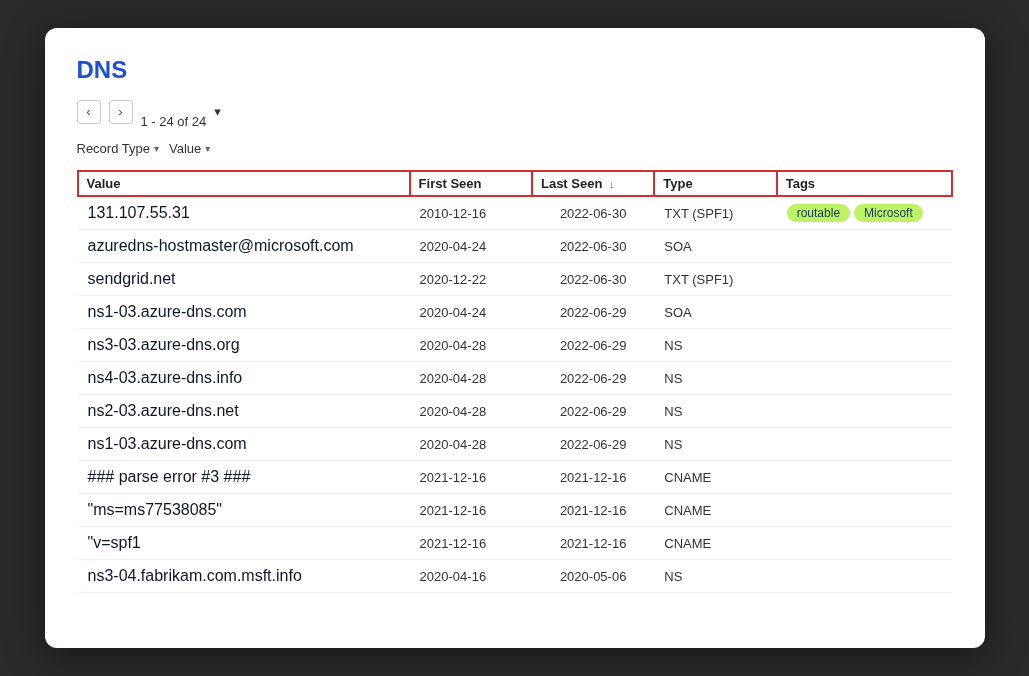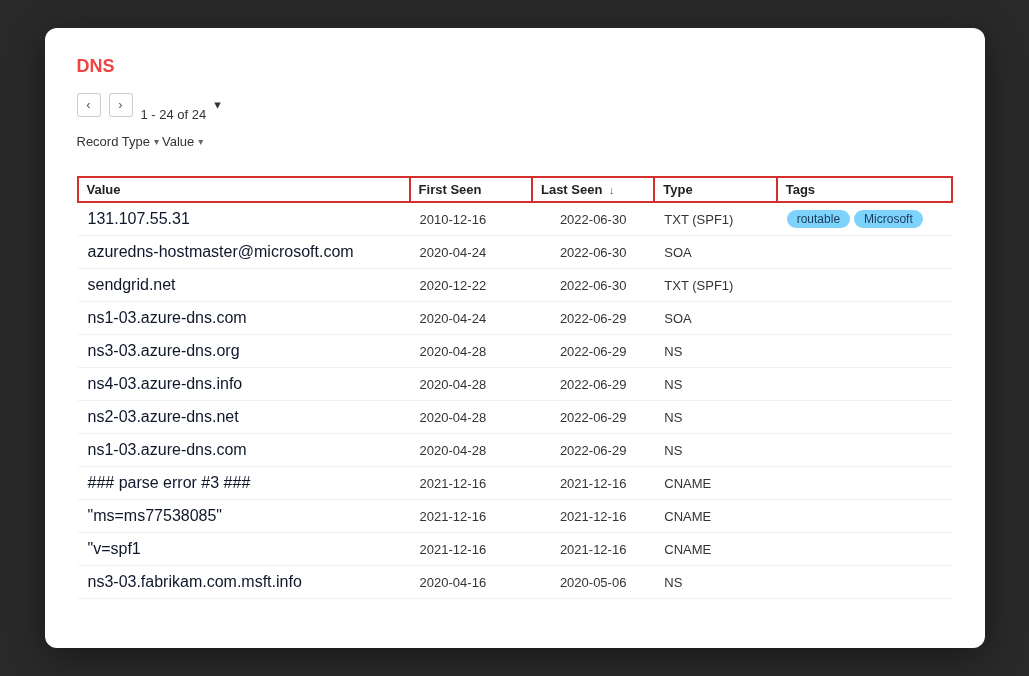--- a/index.html
+++ b/index.html
@@ -13,23 +13,23 @@
     }
     .window {
       background: #fff;
       border-radius: 12px;
       width: 940px;
       min-height: 620px;
       padding: 28px 32px 28px 32px;
       box-shadow: 0 8px 40px rgba(0,0,0,0.45);
     }
     .page-title {
-      font-size: 18px;
+      font-size: 24px;
       font-weight: 600;
-      color: #ef4444;
+      color: #1d4ed8;
       margin-bottom: 10px;
     }
     .pagination-row {
       display: flex;
       align-items: center;
       gap: 8px;
       margin-bottom: 12px;
     }
     .pag-btn {
       border: 1px solid #ccc;
@@ -53,22 +53,22 @@
       font-size: 13px;
       color: #333;
       display: flex;
       align-items: center;
       gap: 3px;
       cursor: pointer;
     }
     .filter-row {
       display: flex;
       align-items: center;
-      gap: 3px;
-      margin-bottom: 27px;
+      gap: 10px;
+      margin-bottom: 14px;
     }
     .filter-btn {
       display: flex;
       align-items: center;
       gap: 4px;
       font-size: 13px;
       color: #333;
       cursor: pointer;
       border: none;
       background: none;
@@ -109,21 +109,21 @@
       color: #0f172a;
       text-decoration: none;
       cursor: pointer;
       font-size: 16px;
     }
 
     .sort-icon { font-size: 11px; margin-left: 3px; color: #555; }
 
     .tag-badge {
       display: inline-block;
-      background: #7dd3fc;
+      background: #bef264;
       color: #1a3a5c;
       border-radius: 12px;
       padding: 2px 10px;
       font-size: 12px;
       margin-right: 4px;
     }
 
     
     .col-value { width: 38%; }
     .col-firstseen { width: 14%; margin-left: 8px; }
@@ -238,21 +238,21 @@
           <td class="col-tags"></td>
         </tr>
         <tr>
           <td class="link-cell col-value"><a href="#">"v=spf1</a></td>
           <td class="col-firstseen">2021-12-16</td>
           <td class="col-lastseen">2021-12-16</td>
           <td class="col-type">CNAME</td>
           <td class="col-tags"></td>
         </tr>
         <tr>
-          <td class="link-cell col-value"><a href="#">ns3-03.fabrikam.com.msft.info</a></td>
+          <td class="link-cell col-value"><a href="#">ns3-04.fabrikam.com.msft.info</a></td>
           <td class="col-firstseen">2020-04-16</td>
           <td class="col-lastseen">2020-05-06</td>
           <td class="col-type">NS</td>
           <td class="col-tags"></td>
         </tr>
       </tbody>
   </table>
 </div>
 
 </body></html>

